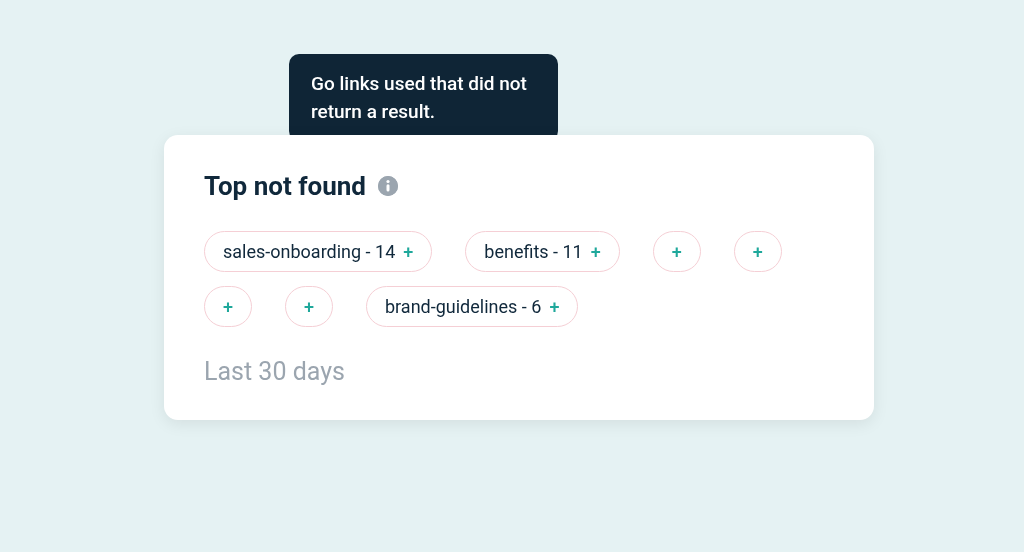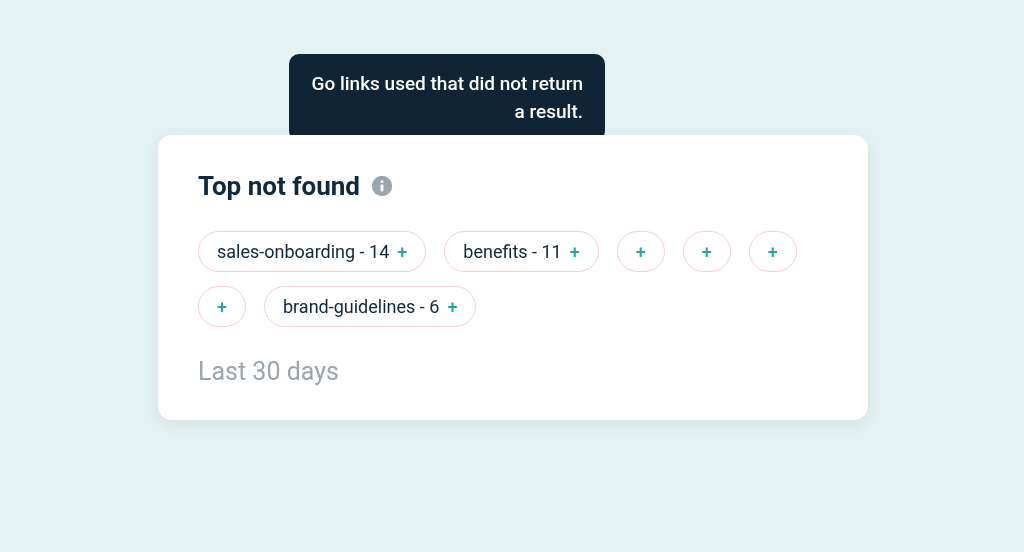--- a/index.html
+++ b/index.html
@@ -11,21 +11,21 @@
       width: 1024px;
       height: 552px;
       background: #e5f2f3;
       font-family: -apple-system, BlinkMacSystemFont, 'Segoe UI', Roboto, sans-serif;
       position: relative;
       border-radius: 12px;
       overflow: hidden;
     }
     .card {
       position: absolute;
-      left: 158px;
+      left: 164px;
       top: 135px;
       width: 710px;
       background: #ffffff;
       border-radius: 14px;
       box-shadow: 0 4px 16px rgba(0,0,0,0.08);
       padding: 36px 40px 34px 40px;
     }
     .card-header {
       display: flex;
       align-items: center;
@@ -48,21 +48,21 @@
       cursor: pointer;
       position: relative;
     }
     .info-icon svg {
       width: 20px;
       height: 20px;
     }
     .chips-wrap {
       display: flex;
       flex-wrap: wrap;
-      gap: 14px 18px;
+      gap: 14px 33px;
       margin-bottom: 30px;
     }
     .chip {
       display: inline-flex;
       align-items: center;
       border: 1px solid #f5cfd5;
       border-radius: 999px;
       padding: 9px 18px;
       font-size: 18px;
       color: #10283b;
@@ -85,24 +85,24 @@
     }
     .tooltip {
       position: absolute;
       left: 289px;
       top: 54px;
       background: #0f2536;
       color: #ffffff;
       font-size: 19px;
       font-weight: 500;
       line-height: 1.45;
-      text-align: right;
+      text-align: left;
       padding: 16px 22px;
       border-radius: 10px;
-      width: 316px;
+      width: 269px;
     }
     .tooltip::after {
       content: "";
       position: absolute;
       bottom: -9px;
       left: 50%;
       transform: translateX(-50%);
       width: 0;
       height: 0;
       border-left: 10px solid transparent;

